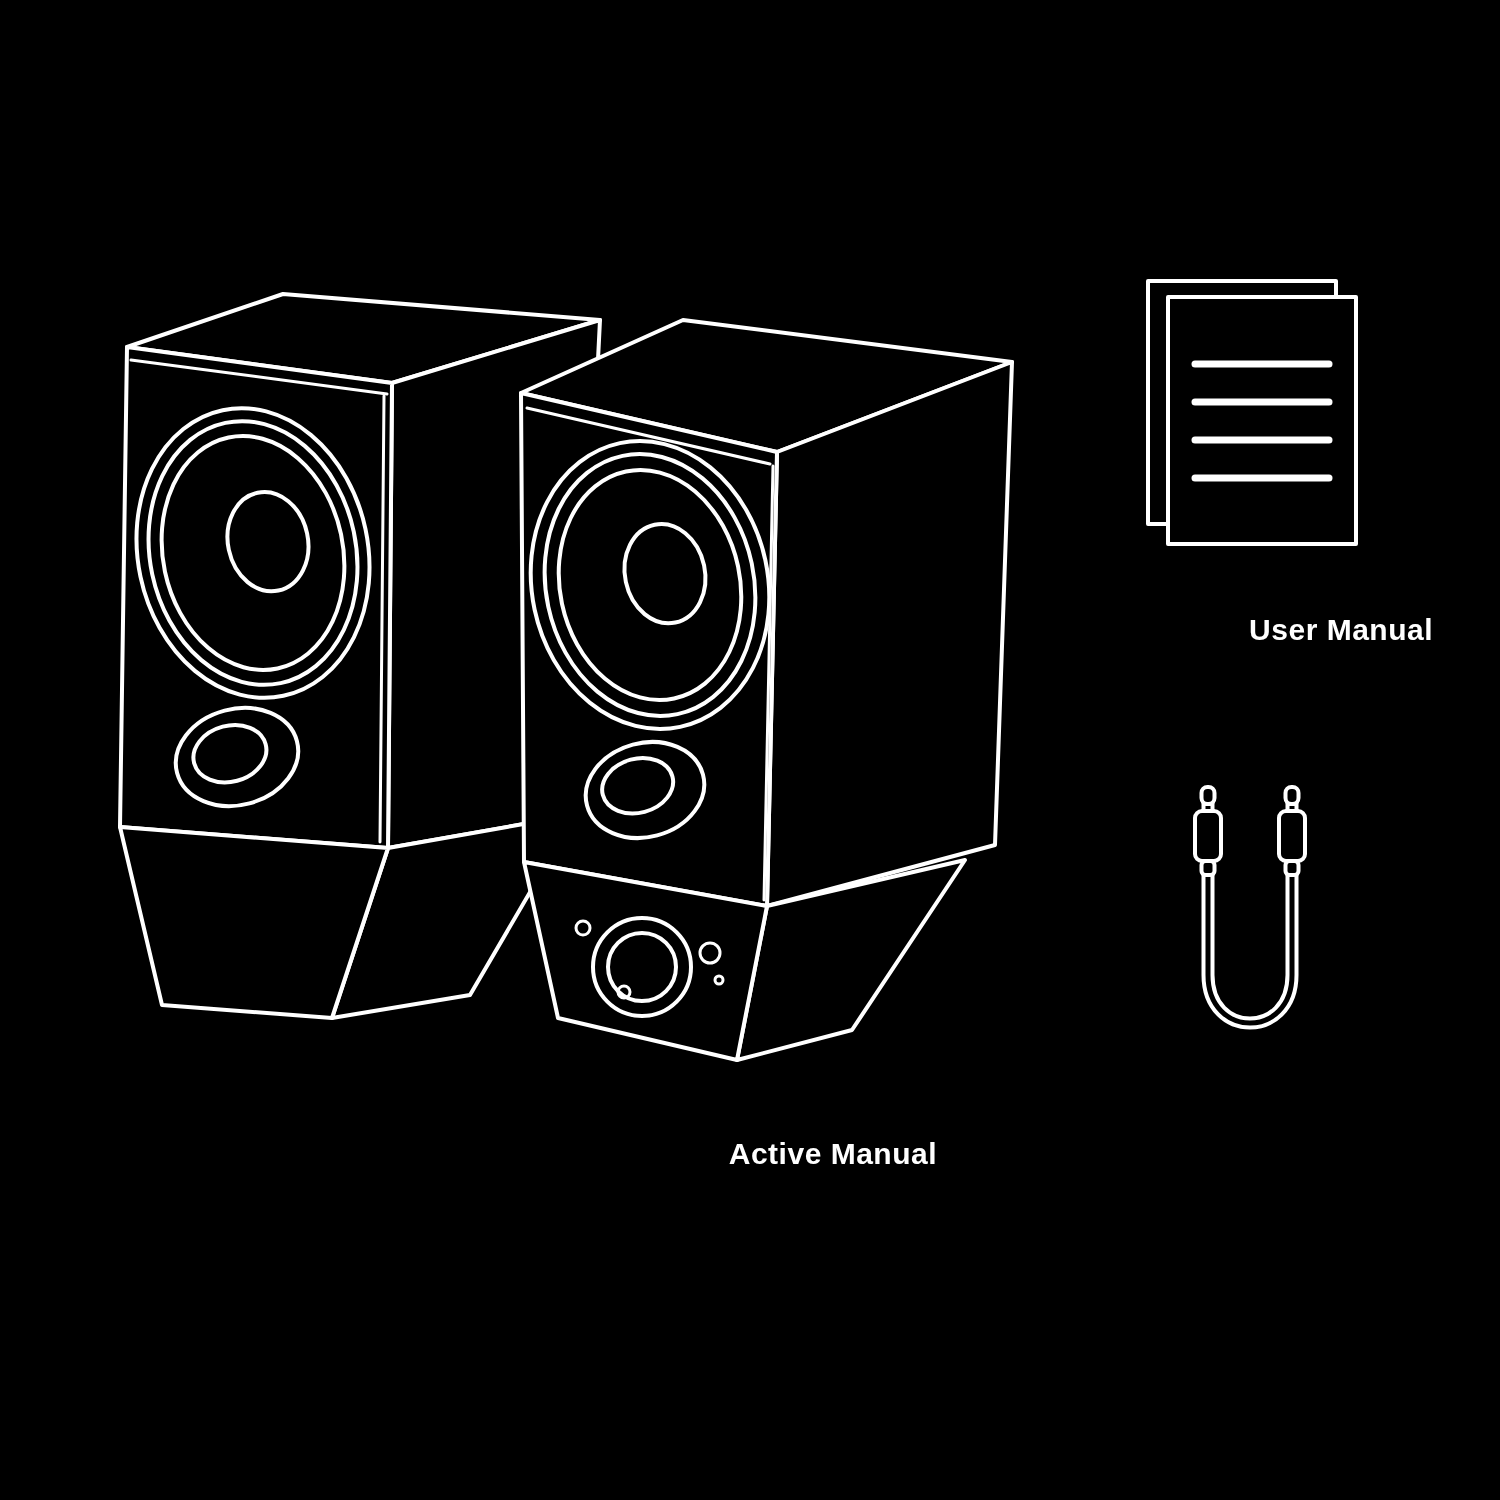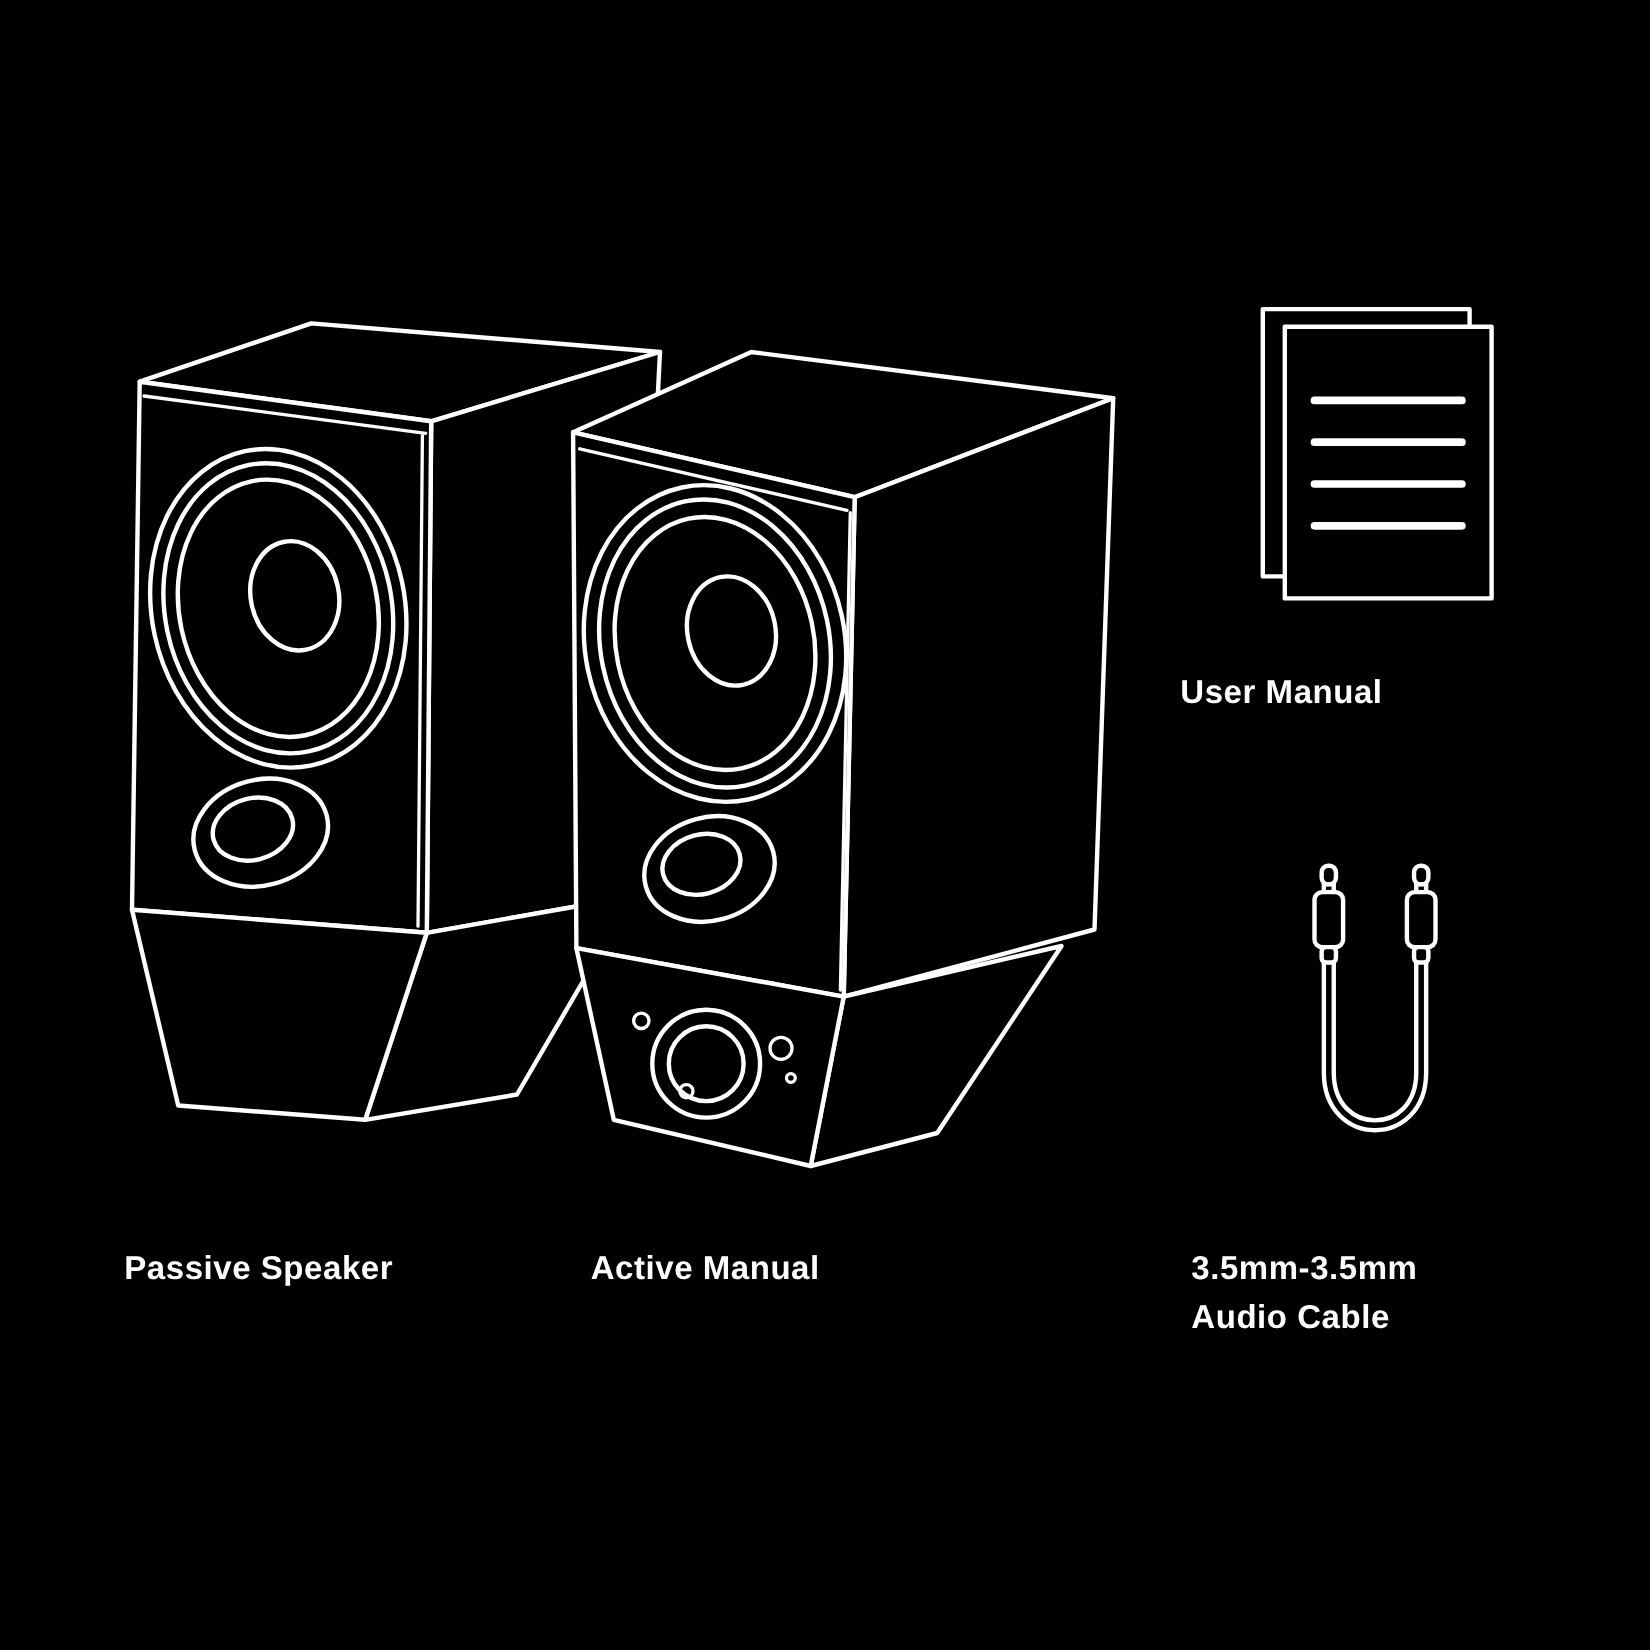--- a/index.html
+++ b/index.html
@@ -11,21 +11,21 @@
   svg{position:absolute;overflow:visible;display:block;}
   .face{fill:var(--bg,#000);stroke:currentColor;stroke-width:4;stroke-linejoin:round;}
   .ln{fill:none;stroke:currentColor;stroke-width:4;stroke-linejoin:round;stroke-linecap:round;}
   .ln2{fill:none;stroke:currentColor;stroke-width:3;stroke-linejoin:round;stroke-linecap:round;}
   .thick{fill:none;stroke:currentColor;stroke-width:7;stroke-linecap:round;}
   .tube{fill:none;stroke:currentColor;stroke-width:13;stroke-linecap:round;}
   .tube-core{fill:none;stroke:var(--bg,#000);stroke-width:5;stroke-linecap:round;}
   .fillface{fill:var(--bg,#000);stroke:currentColor;stroke-width:4;}
   .label{
     position:absolute;color:currentColor;font-weight:700;font-size:30px;
-    text-align:left;letter-spacing:.5px;line-height:44px;
+    text-align:right;letter-spacing:.5px;line-height:44px;
   }
 </style>
 </head>
 <body>
 
 <div class="canvas" style="background: rgb(0, 0, 0); color: rgb(255, 255, 255);">
 
   <svg style="left:103px;top:286px" width="500" height="780" viewBox="0 0 500 780">
     <g>
       <path class="face" d="M24,61 L180,8 L497,34 L289,97 Z"></path>
@@ -103,22 +103,17 @@
     <g>
       <rect class="fillface" x="105.5" y="2" width="13" height="17" rx="6"></rect>
       <rect class="fillface" x="107.5" y="19" width="9" height="7"></rect>
       <rect class="fillface" x="99" y="26" width="26" height="50" rx="7"></rect>
       <rect class="fillface" x="105.5" y="76" width="13" height="14" rx="4"></rect>
     </g>
   </svg>
 
   <div class="label" style="left:1073px;top:608px;width:360px">User Manual</div>
 
-  <div class="label" style="left:113px;top:1132px;width:400px">Passive Speaker</div>
 
   <div class="label" style="left:537px;top:1132px;width:400px">Active Manual</div>
 
-  <div class="label" style="left:1083px;top:1132px;width:360px">
-    <div>3.5mm-3.5mm</div>
-    <div>Audio Cable</div>
-  </div>
 
 </div>
 
 </body></html>

